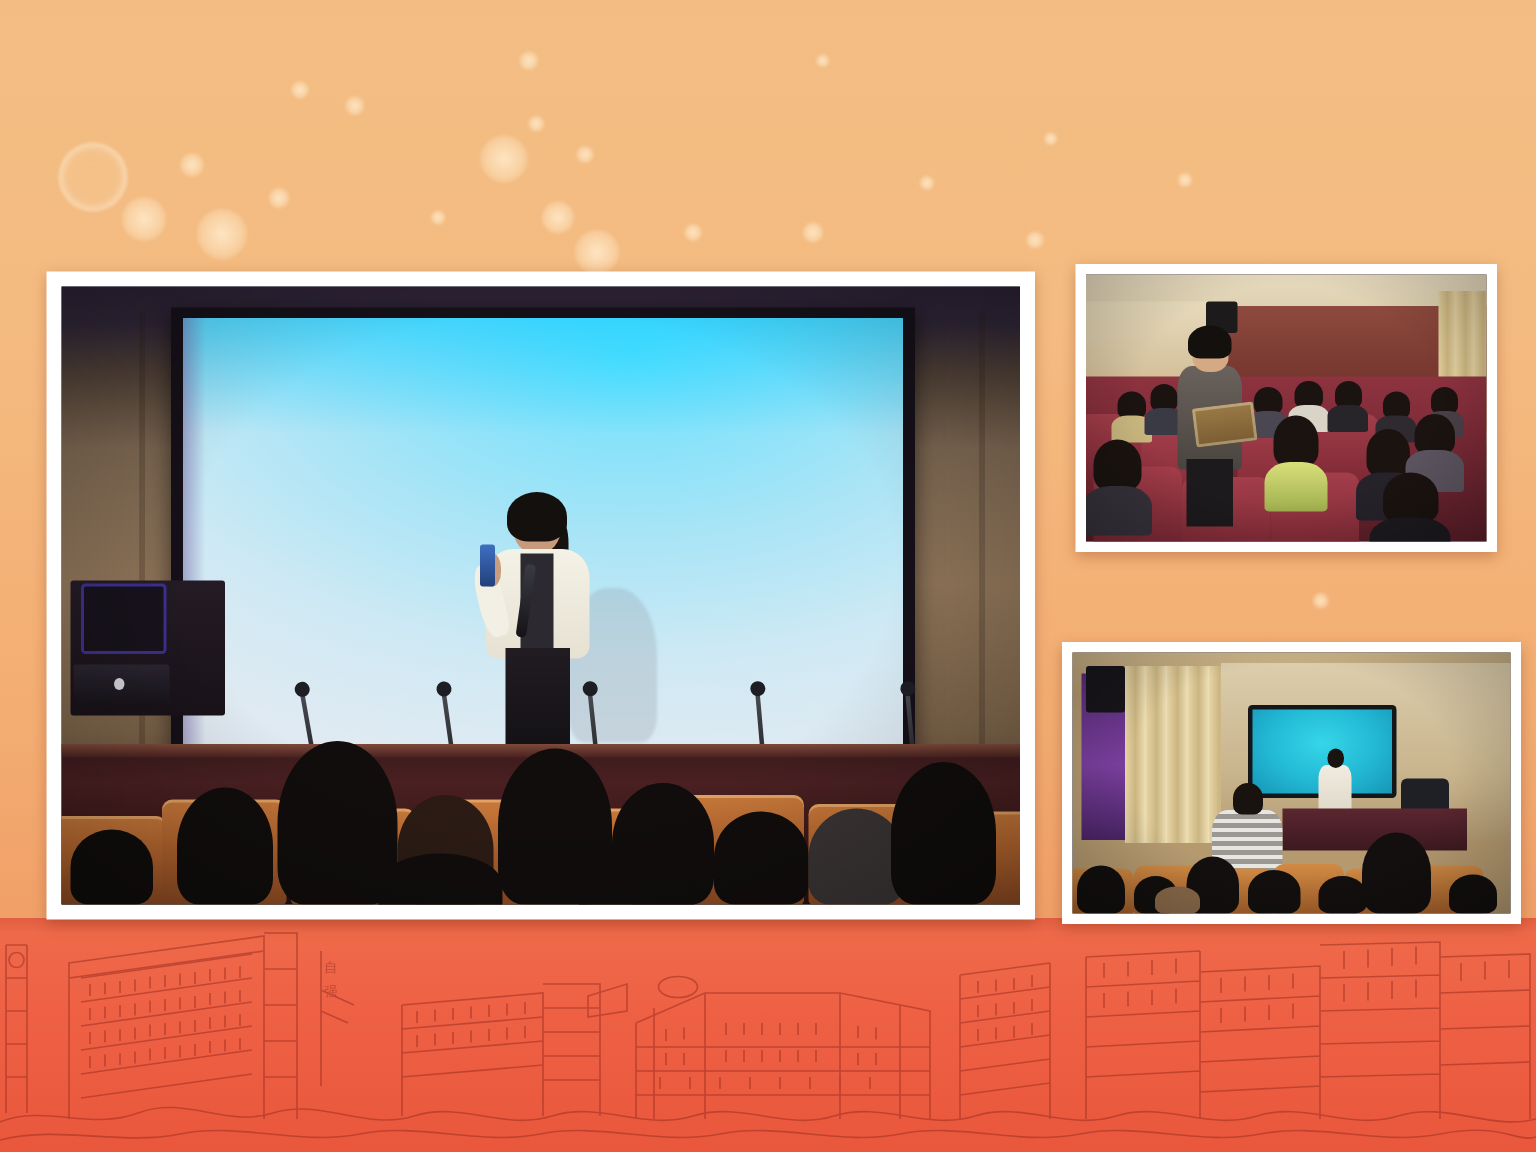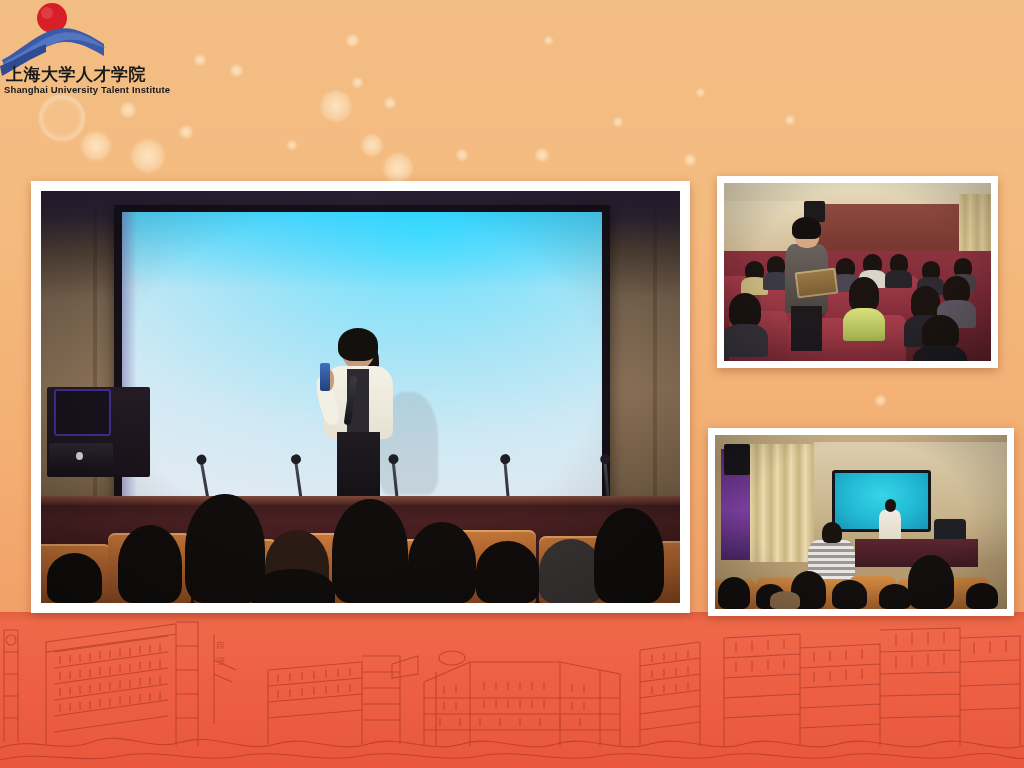--- a/index.html
+++ b/index.html
@@ -404,33 +404,20 @@
       <div class="bokeh" style="left: 543.5px; top: 35.5px; width: 9px; height: 9px;"></div>
       <div class="bokeh" style="left: 613px; top: 117px; width: 10px; height: 10px;"></div>
       <div class="bokeh" style="left: 684px; top: 154px; width: 12px; height: 12px;"></div>
       <div class="bokeh" style="left: 695.5px; top: 87.5px; width: 9px; height: 9px;"></div>
       <div class="bokeh" style="left: 785px; top: 115px; width: 10px; height: 10px;"></div>
       <div class="bokeh" style="left: 874.5px; top: 394.5px; width: 11px; height: 11px;"></div>
       <div class="bokeh" style="left: 655.5px; top: 325.5px; width: 9px; height: 9px;"></div>
       <div class="bokeh" style="left: 623px; top: 635px; width: 10px; height: 10px;"></div>
     </div>
 
-  <div id="logo">
-    <svg viewBox="0 0 200 100" xmlns="http://www.w3.org/2000/svg">
-      <g>
-        <circle cx="52" cy="18" r="15" fill="#d61f26"></circle>
-        <circle cx="47" cy="13" r="6" fill="#e8555a" opacity="0.55"></circle>
-        <path d="M2 60 C 18 52, 34 36, 52 30 C 72 24, 88 34, 104 44 L 104 56 C 88 47, 72 38, 54 44 C 36 50, 20 62, 6 70 Z" fill="#3b5ba9"></path>
-        <path d="M4 62 C 22 54, 38 40, 56 34 C 76 28, 92 38, 106 48 C 92 44, 76 36, 58 42 C 40 48, 22 62, 8 72 Z" fill="#5d7ec7" opacity="0.75"></path>
-        <path d="M0 66 C 16 60, 30 50, 46 44 L 46 52 C 32 58, 16 68, 2 76 Z" fill="#2f4c92"></path>
-      </g>
-      <text x="6" y="80" font-family="'DejaVu Sans', sans-serif" font-size="17" font-weight="bold" fill="#1a1a1a" letter-spacing="0.5">上海大学人才学院</text>
-      <text x="4" y="93" font-family="'Liberation Sans', sans-serif" font-size="9.5" font-weight="bold" fill="#17171c" letter-spacing="0.15">Shanghai University Talent Institute</text>
-    </svg>
-  </div>
 
   <div id="campus-band">
     <div class="band-top-shade"></div>
     <svg class="sketch" viewBox="0 0 1024 156" preserveAspectRatio="none">
       <g fill="none" stroke="#9e2f22" stroke-width="1.1">
 
         <path d="M4 18 L4 130 M18 18 L18 130 M4 18 L18 18 M4 40 L18 40 M4 62 L18 62 M4 84 L18 84 M4 106 L18 106"></path>
         <circle cx="11" cy="28" r="5"></circle>
 
         <path d="M46 30 L46 134 M176 12 L176 134 M46 30 L176 12 L176 22 L46 40 Z"></path>

